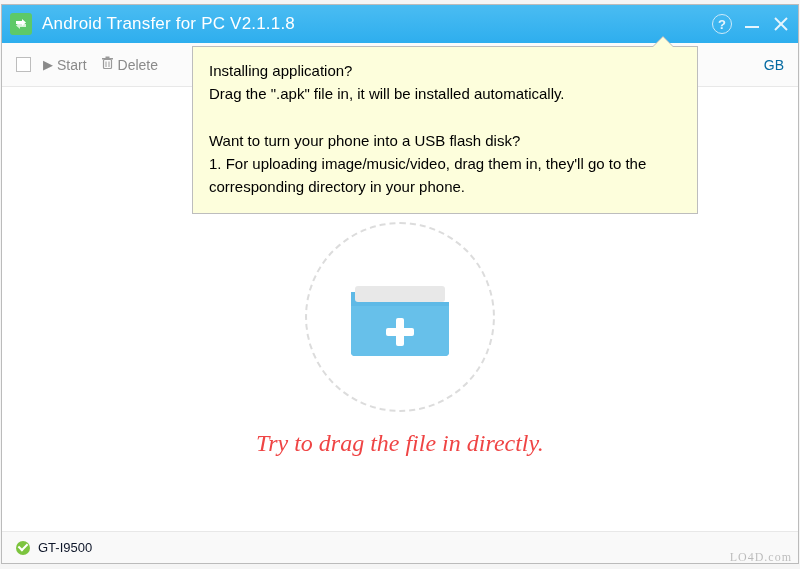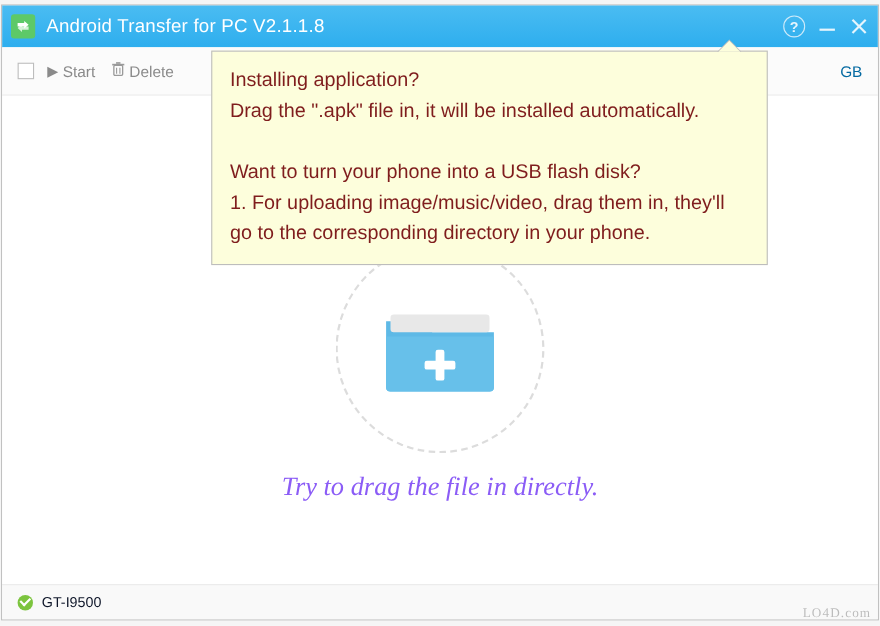--- a/index.html
+++ b/index.html
@@ -140,21 +140,21 @@
       margin: 0 auto 18px;
       display: flex;
       align-items: center;
       justify-content: center;
     }
     .folder-icon svg { display: block; }
     .drop-text {
       font-family: Georgia, "Times New Roman", serif;
       font-style: italic;
       font-size: 24px;
-      color: #8b5cf6;
+      color: #ef4444;
       margin-top: 6px;
     }
     
     .statusbar {
       height: 32px;
       background: #f9f9f9;
       border-top: 1px solid #e8e8e8;
       display: flex;
       align-items: center;
       padding: 0 14px;
@@ -180,22 +180,22 @@
       transform: rotate(45deg) translate(-1px,-1px);
     }
     
     .tooltip {
       position: absolute;
       top: 41px;
       left: 190px;
       width: 506px;
       background: #fdfedc;
       border: 1px solid #bdbdbd;
-      color: #7f1d1d;
-      font-size: 18px;
+      color: #000000;
+      font-size: 15px;
       line-height: 1.55;
       padding: 12px 16px 14px 16px;
       z-index: 10;
     }
     .tooltip::before {
       content: "";
       position: absolute;
       top: -10px;
       right: 24px;
       border-left: 10px solid transparent;

